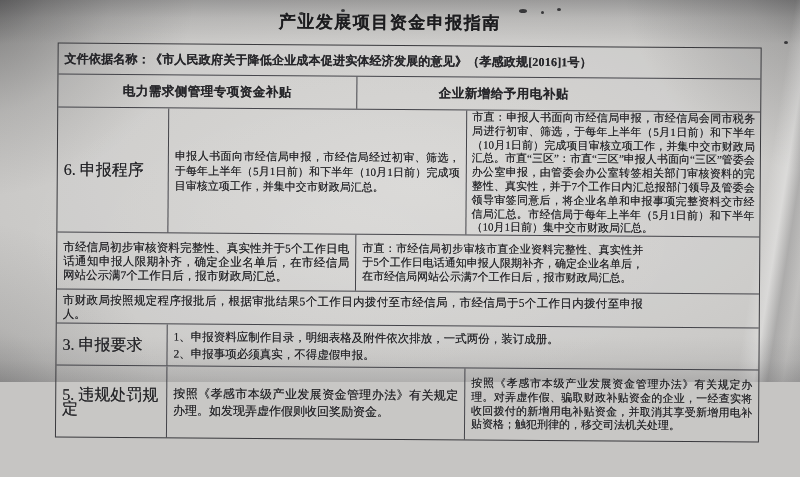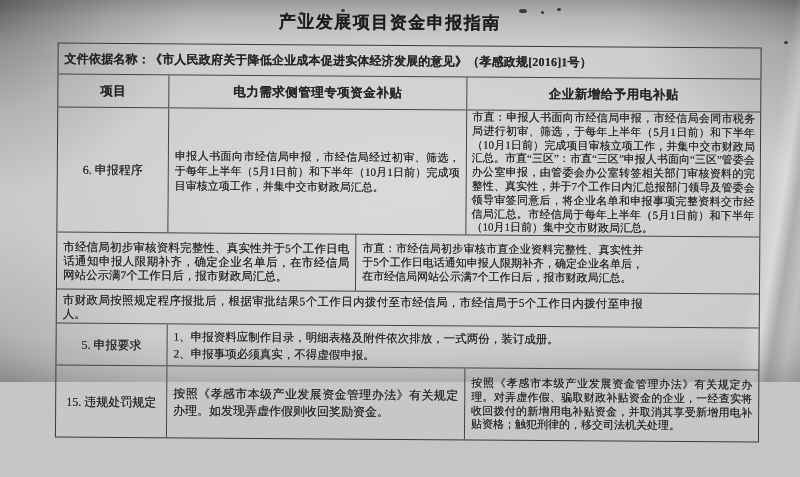--- a/index.html
+++ b/index.html
@@ -39,21 +39,21 @@
     color:#26262a;
     text-shadow:0 0 0.5px rgba(45,45,48,0.80);
     background:rgba(255,255,255,0.04);
   }
   .trow{display:flex;flex-direction:row;box-sizing:border-box;border-top:1px solid #44444a;}
   .trow:first-child{border-top:none;}
   .cell{box-sizing:border-box;border-left:1px solid #44444a;padding:2px 6px;
         display:flex;flex-direction:column;justify-content:center;
         font-size:11.5px;line-height:14px;text-align:justify;}
   .cell:first-child{border-left:none;}
-  .c1{width:110px;flex:none;font-size:12px;justify-content:center;text-align:center;}
+  .c1{width:110px;flex:none;font-size:16px;justify-content:center;text-align:left;}
   .c2{width:298px;flex:none;}
   .c3{width:294px;flex:none;}
   .cmerge{width:592px;flex:none;}
   .r-basis{height:30px;}
   .r-basis .cell{font-size:12px;font-weight:600;text-align:left;letter-spacing:0.2px;}
   .r-head{height:33px;}
   .r-head .cell{align-items:center;text-align:center;font-size:12.5px;font-weight:600;letter-spacing:0.5px;}
   .r6{height:125px;}
   .r6 .c2{font-size:11px;line-height:15px;}
   .r6 .c3{font-size:11px;line-height:13.8px;padding:2px 5px;}
@@ -88,49 +88,48 @@
   <div class="content">
     <div class="title">产业发展项目资金申报指南</div>
 
     <div class="doc-table">
 
       <div class="trow r-basis">
         <div class="cell cmergeall" style="width:702px;">文件依据名称：《市人民政府关于降低企业成本促进实体经济发展的意见》（孝感政规[2016]1号）</div>
       </div>
 
       <div class="trow r-head">
-        <div class="cell c1">项目</div>
         <div class="cell c2">电力需求侧管理专项资金补贴</div>
         <div class="cell c3">企业新增给予用电补贴</div>
       </div>
 
       <div class="trow r6">
         <div class="cell c1">6. 申报程序</div>
         <div class="cell c2">申报人书面向市经信局申报，市经信局经过初审、筛选，于每年上半年（5月1日前）和下半年（10月1日前）完成项目审核立项工作，并集中交市财政局汇总。</div>
         <div class="cell c3">市直：申报人书面向市经信局申报，市经信局会同市税务局进行初审、筛选，于每年上半年（5月1日前）和下半年（10月1日前）完成项目审核立项工作，并集中交市财政局汇总。市直“三区”：市直“三区”申报人书面向“三区”管委会办公室申报，由管委会办公室转签相关部门审核资料的完整性、真实性，并于7个工作日内汇总报部门领导及管委会领导审签同意后，将企业名单和申报事项完整资料交市经信局汇总。市经信局于每年上半年（5月1日前）和下半年（10月1日前）集中交市财政局汇总。</div>
       </div>
 
       <div class="trow r7">
         <div class="cell c2">市经信局初步审核资料完整性、真实性并于5个工作日电话通知申报人限期补齐，确定企业名单后，在市经信局网站公示满7个工作日后，报市财政局汇总。</div>
         <div class="cell c3">市直：市经信局初步审核市直企业资料完整性、真实性并于5个工作日电话通知申报人限期补齐，确定企业名单后，在市经信局网站公示满7个工作日后，报市财政局汇总。</div>
       </div>
 
       <div class="trow r8">
         <div class="cell cmerge">市财政局按照规定程序报批后，根据审批结果5个工作日内拨付至市经信局，市经信局于5个工作日内拨付至申报人。</div>
       </div>
 
       <div class="trow r9">
-        <div class="cell c1">5. 申报要求</div>
+        <div class="cell c1">3. 申报要求</div>
         <div class="cell cmerge">
           <div class="line">1、申报资料应制作目录，明细表格及附件依次排放，一式两份，装订成册。</div>
           <div class="line">2、申报事项必须真实，不得虚假申报。</div>
         </div>
       </div>
 
       <div class="trow r10">
-        <div class="cell c1">15. 违规处罚规定</div>
+        <div class="cell c1">5. 违规处罚规定</div>
         <div class="cell c2">按照《孝感市本级产业发展资金管理办法》有关规定办理。如发现弄虚作假则收回奖励资金。</div>
         <div class="cell c3">按照《孝感市本级产业发展资金管理办法》有关规定办理。对弄虚作假、骗取财政补贴资金的企业，一经查实将收回拨付的新增用电补贴资金，并取消其享受新增用电补贴资格；触犯刑律的，移交司法机关处理。</div>
       </div>
 
     </div>
   </div>
 </div>
 
 </body></html>

